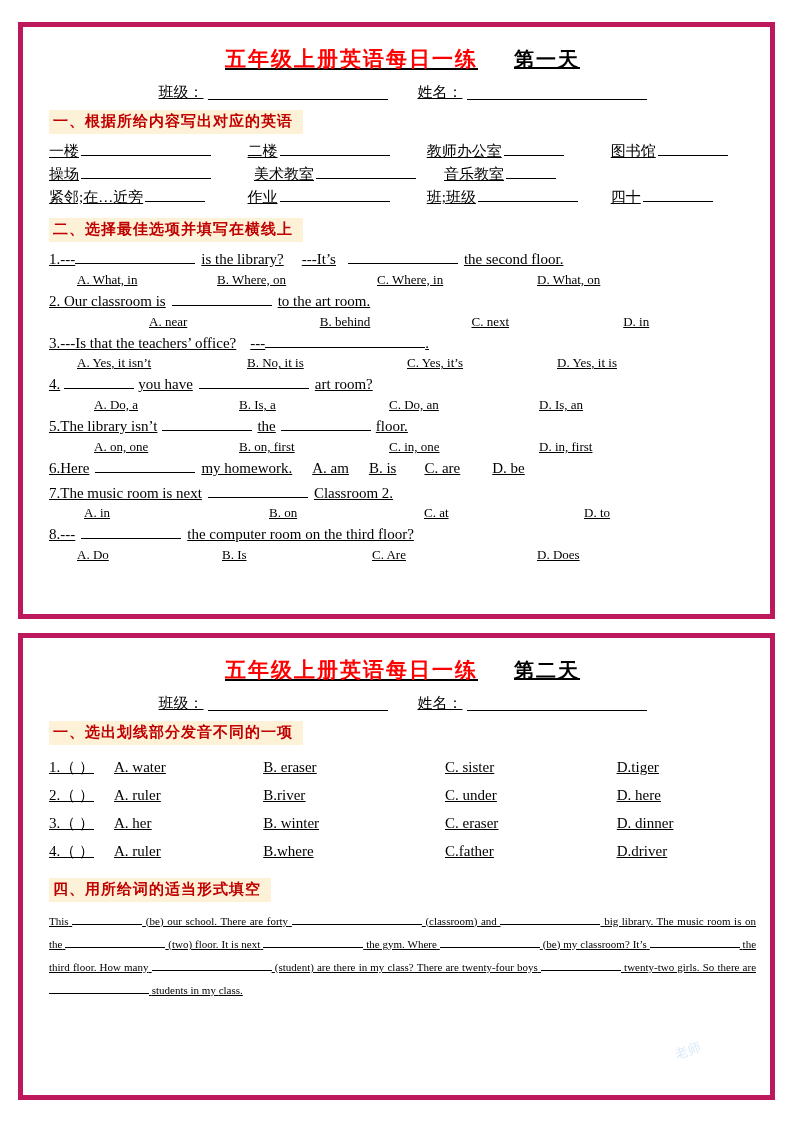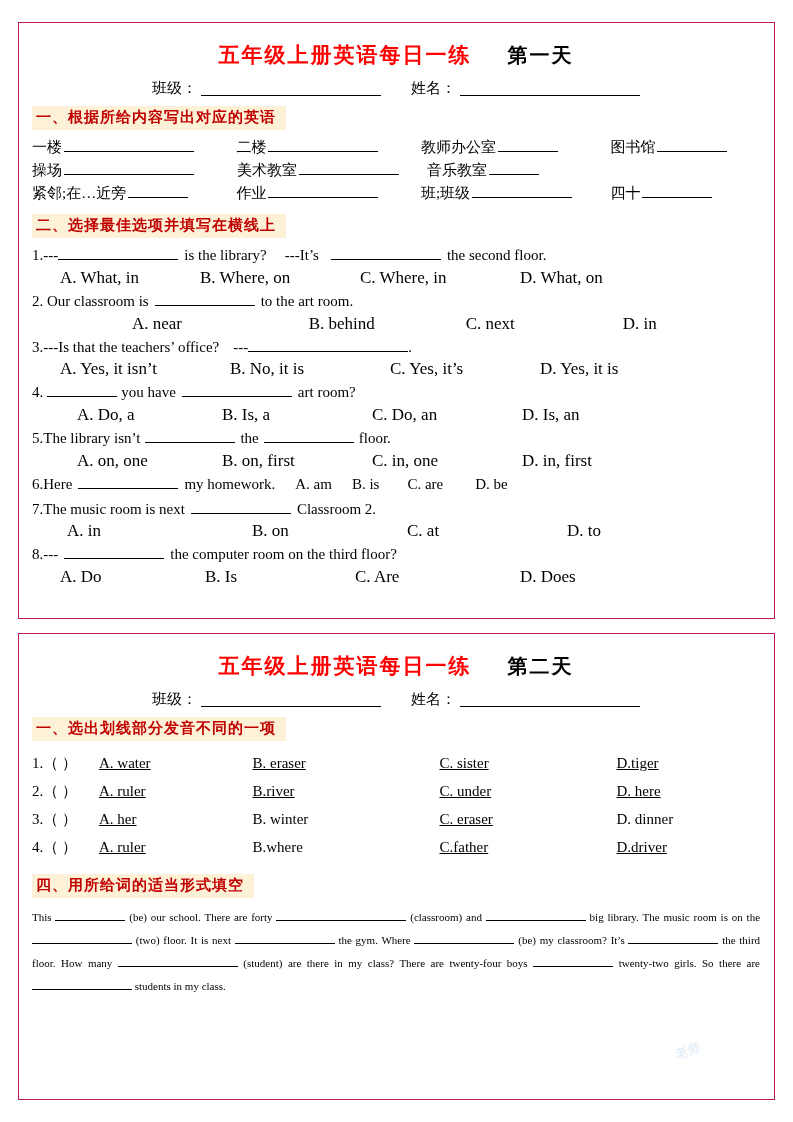--- a/index.html
+++ b/index.html
@@ -11,23 +11,24 @@
     position:relative;
   }
   .page{
     width:793px;height:1122px;
     box-sizing:border-box;
     padding:22px 18px;
     display:flex;flex-direction:column;
     gap:14px;
   }
   .sheet{
-    border:1px solid #be185d;
+    border:5px solid #be185d;
     box-sizing:border-box;
-    padding:10px 14px 12px 13px;
+    padding:10px 14px 12px 26px;
+    text-decoration:underline;
   }
   .sheet.one{height:600px;}
   .sheet.two{height:470px;}
 
   .title-row{
     display:flex;align-items:baseline;justify-content:center;
     gap:36px;
     margin-top:8px;
   }
   .title-main{
@@ -95,21 +96,21 @@
 
   .q{
     font-size:15px;
     margin:3px 0 0 0;
     line-height:1.45;
     display:flex;
     align-items:baseline;
     flex-wrap:nowrap;
   }
   .opts{
-    font-size:17px;
+    font-size:13px;
     display:flex;
     margin:1px 0 2px 0;
   }
   .opt{display:inline-block;}
   .o1{width:140px;padding-left:28px;}
   .o2{width:160px;}
   .o3{width:160px;}
   .o4{width:140px;}
 
   .phon-row{

